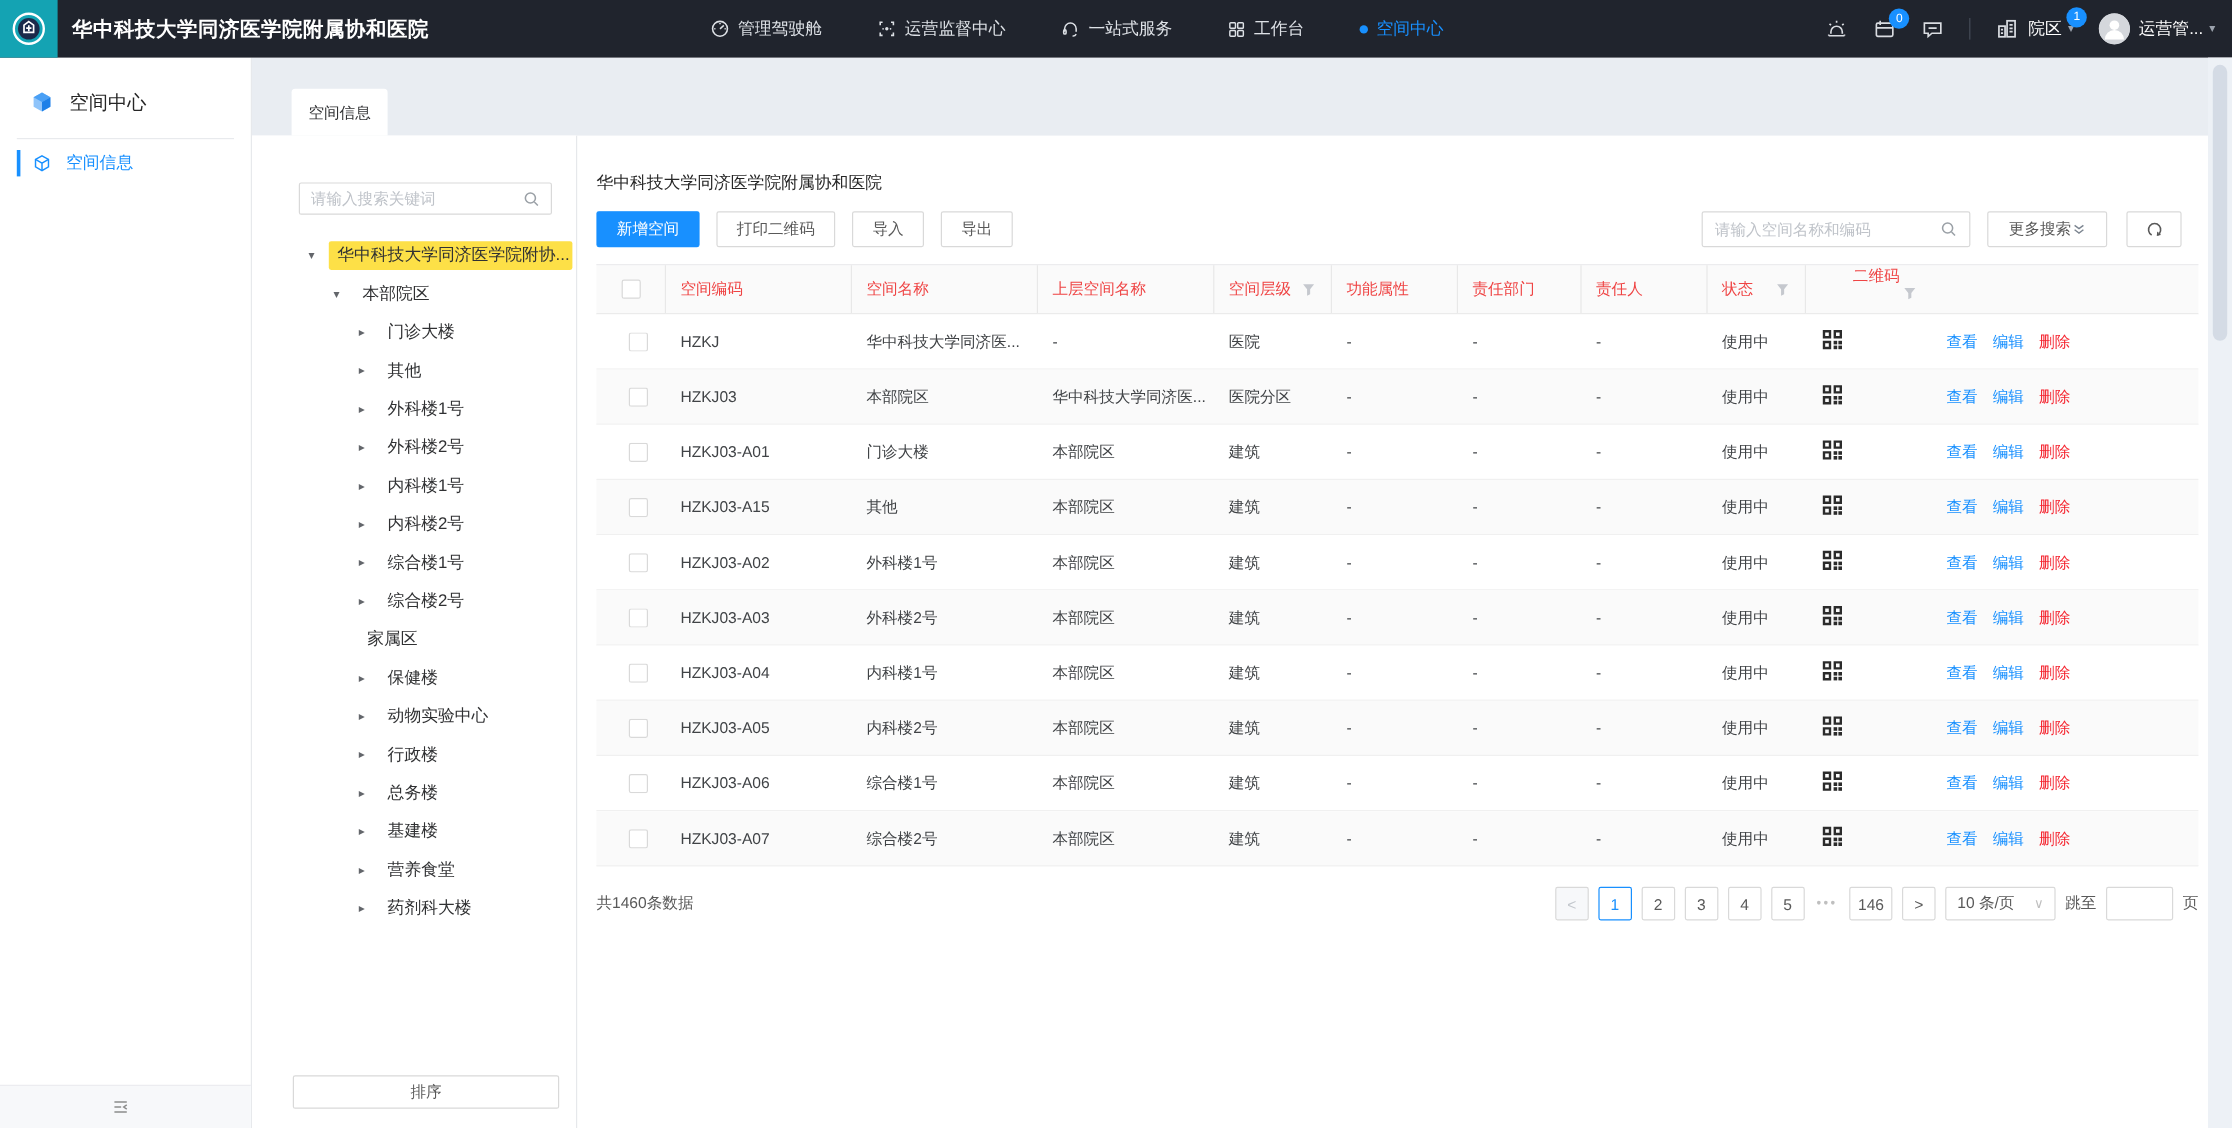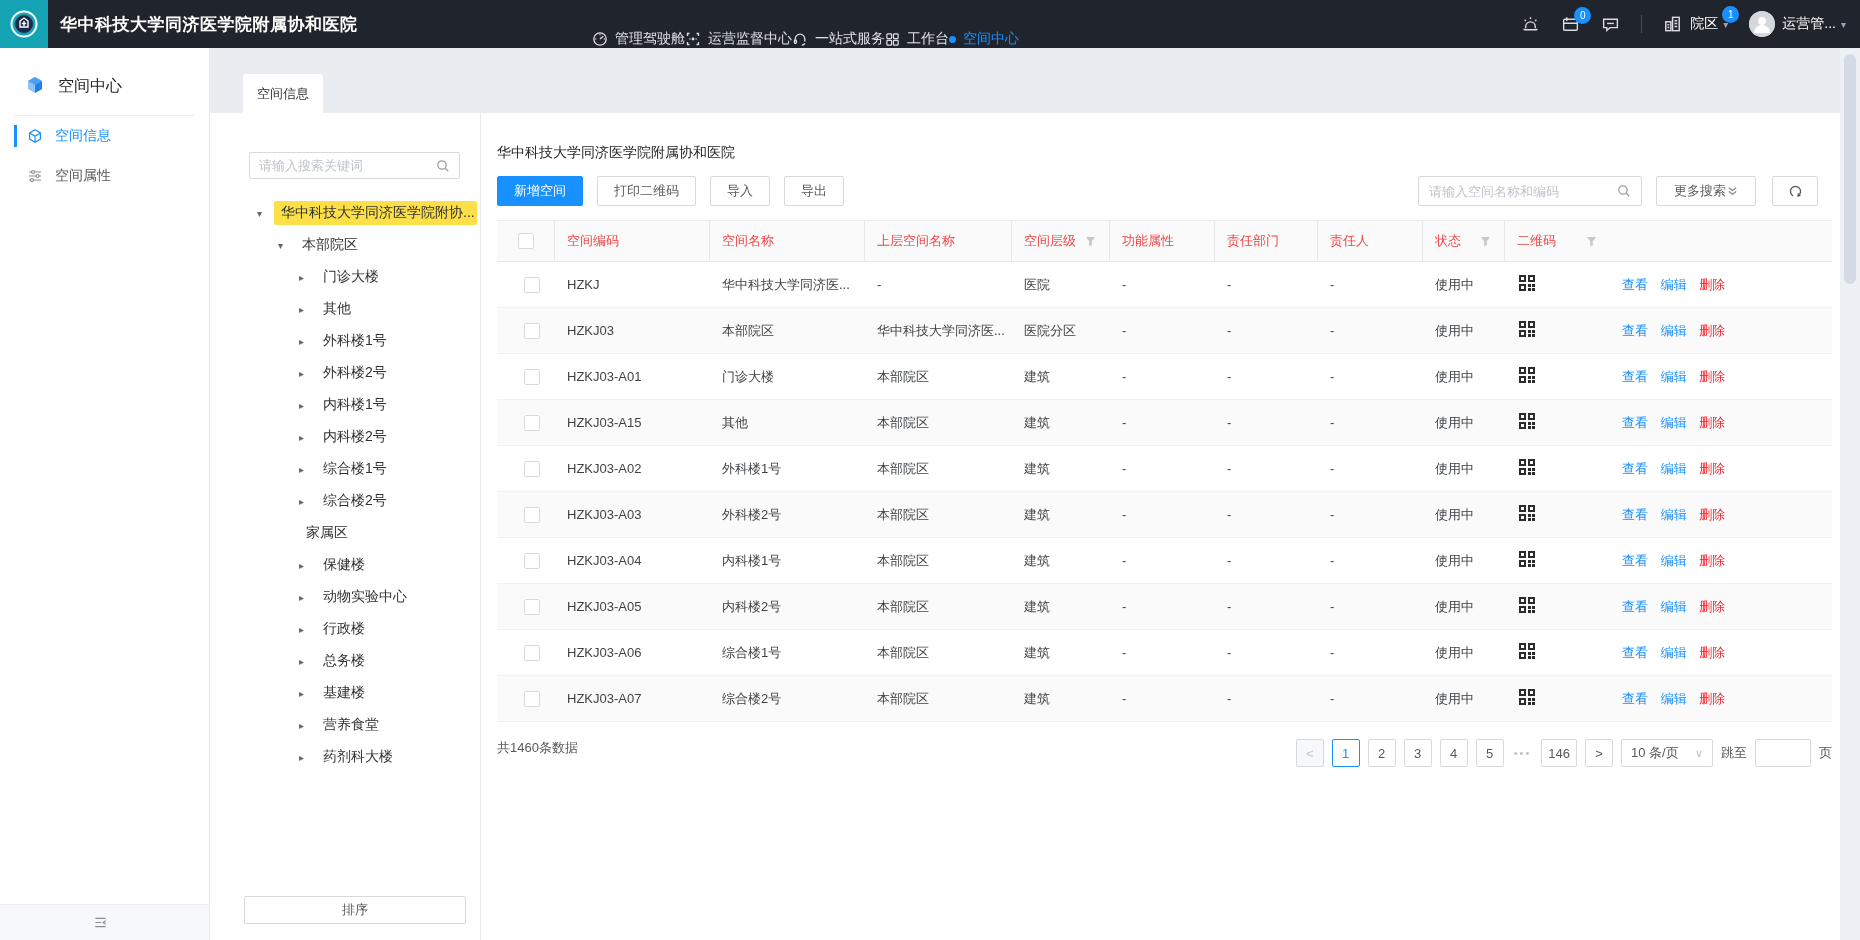--- a/index.html
+++ b/index.html
@@ -5,21 +5,21 @@
   * { margin:0; padding:0; box-sizing:border-box; }
   html,body { width:1860px; height:940px; overflow:hidden; background:#fff;
     font-family:"Liberation Sans","DejaVu Sans",sans-serif; }
   svg { display:block; }
 
   
   #navbar { position:absolute; left:0; top:0; width:1860px; height:48px; background:#20242d;
     display:flex; align-items:center; z-index:30; }
   .logo { width:48px; height:48px; background:#14a3b3; display:flex; align-items:center; justify-content:center; flex:none; }
   .brand { color:#fff; font-size:17px; font-weight:700; margin-left:12px; letter-spacing:.5px; white-space:nowrap; }
-  .nav-menu { position:absolute; left:592px; top:0; height:48px; display:flex; align-items:flex-end; }
+  .nav-menu { position:absolute; left:592px; top:0; height:48px; display:flex; align-items:center; gap:46px; }
   .nav-item { display:flex; align-items:center; gap:7px; color:#dde1e6; font-size:14px; cursor:pointer; white-space:nowrap; }
   .nav-item.active { color:#1890ff; }
   .nav-item.active .dot { width:7px; height:7px; border-radius:50%; background:#1890ff; }
   .nav-right { position:absolute; right:14px; top:0; height:48px; display:flex; align-items:center; gap:21px; }
   .icon-wrap { position:relative; display:flex; align-items:center; cursor:pointer; }
   .badge { position:absolute; top:-8px; right:-11px; min-width:17px; height:17px; padding:0 4px;
     background:#1890ff; color:#fff; font-size:10px; line-height:17px; text-align:center; border-radius:9px; }
   .vdiv { width:1px; height:18px; background:#454b57; }
   .nav-right .lbl { color:#fff; font-size:14px; margin-left:7px; white-space:nowrap; }
   .caret { color:#9ba2ad; font-size:10px; margin-left:5px; }
@@ -79,33 +79,33 @@
   #table { position:absolute; left:497px; top:220px; width:1335px; z-index:7; }
   .thead { display:flex; height:42px; background:#fafafa; border-top:1px solid #ececee; border-bottom:1px solid #e8e8e8; }
   .th { display:flex; align-items:center; font-size:13px; color:#ef4444; padding-left:12px;
     border-right:1px solid #e8e8e8; overflow:hidden; white-space:nowrap; }
   .th:last-child { border-right:none; }
   .filter { margin-left:auto; margin-right:13px; cursor:pointer; }
   .gear { margin-left:auto; margin-right:14px; cursor:pointer; }
   .col-check { width:58px; display:flex; align-items:center; justify-content:center; padding-left:0; }
   .col-1 { width:155px; } .col-2 { width:155px; } .col-3 { width:147px; } .col-4 { width:98px; }
   .col-5 { width:105px; } .col-6 { width:103px; } .col-7 { width:105px; } .col-8 { width:82px; }
-  .col-9 { width:105px; } .col-10 { width:222px; }
+  .col-9 { width:105px;flex-direction:column; } .col-10 { width:222px; }
   .tr { display:flex; height:46px; align-items:center; border-bottom:1px solid #f0f0f0;
     font-size:13px; color:#404346; background:#fff; }
   .tr:nth-child(even) { background:#fafafa; }
   .td { padding-left:12px; white-space:nowrap; overflow:hidden; text-overflow:ellipsis; }
   .checkbox { width:16px; height:16px; border:1px solid #d9d9d9; border-radius:2px; background:#fff; cursor:pointer; flex:none; }
   .qr { cursor:pointer; display:inline-flex; }
   .lnk { color:#1890ff; text-decoration:none; margin-right:9px; cursor:pointer; }
   .lnk.danger { color:#f5222d; margin-right:0; }
 
   
   #pagination { position:absolute; left:497px; top:739px; width:1335px; display:flex;
-    justify-content:space-between; z-index:7; }
+    justify-content:space-between; align-items:center; z-index:7; }
   .total { font-size:13px; color:#595959; }
   .pager { display:flex; align-items:center; gap:8px; }
   .pg { min-width:28px; height:28px; padding:0 6px; border:1px solid #d9d9d9; border-radius:2px;
     background:#fff; font-size:13px; color:#595959; display:flex; align-items:center; justify-content:center; cursor:pointer; }
   .pg.active { border-color:#1890ff; color:#1890ff; }
   .pg.disabled { color:#c3c7cd; background:#f7f8fa; cursor:default; }
   .pg-ellipsis { color:#bfbfbf; font-size:11px; letter-spacing:2px; padding:0 2px; }
   .psize { width:92px; height:28px; border:1px solid #d9d9d9; border-radius:2px; background:#fff;
     display:flex; align-items:center; justify-content:space-between; padding:0 9px; font-size:13px; color:#595959; cursor:pointer; }
   .psize .v { color:#bfbfbf; font-size:11px; }
@@ -229,29 +229,20 @@
   </div>
   <div class="sb-divider"></div>
 
   <div class="sb-item active">
     <svg width="16" height="16" viewBox="0 0 16 16" fill="none" stroke="#1890ff" stroke-width="1.2">
       <path d="M8 1.8 l5.4 3.1 v6.2 L8 14.2 2.6 11.1 V4.9 z"></path>
       <path d="M2.6 4.9 L8 8 l5.4-3.1 M8 8 v6.2"></path>
     </svg>
     <span>空间信息</span>
   </div>
-  <div class="sb-item">
-    <svg width="16" height="16" viewBox="0 0 16 16" fill="none" stroke="#8c8c8c" stroke-width="1.2">
-      <path d="M2 4 h12 M2 8 h12 M2 12 h12"></path>
-      <circle cx="6" cy="4" r="1.5" fill="#fff"></circle>
-        <circle cx="10.5" cy="8" r="1.5" fill="#fff"></circle>
-        <circle cx="5" cy="12" r="1.5" fill="#fff"></circle>
-    </svg>
-    <span>空间属性</span>
-  </div>
 
   <div class="sb-footer">
     <svg width="15" height="15" viewBox="0 0 16 16" fill="none" stroke="#8c8c8c" stroke-width="1.3">
       <path d="M2.5 3.5 h11 M2.5 8 h6 M2.5 12.5 h11 M13.5 6.2 L10.8 8 l2.7 1.8"></path>
     </svg>
   </div>
 </div>
 
 <div id="band">
   <div id="tab">空间信息</div>

